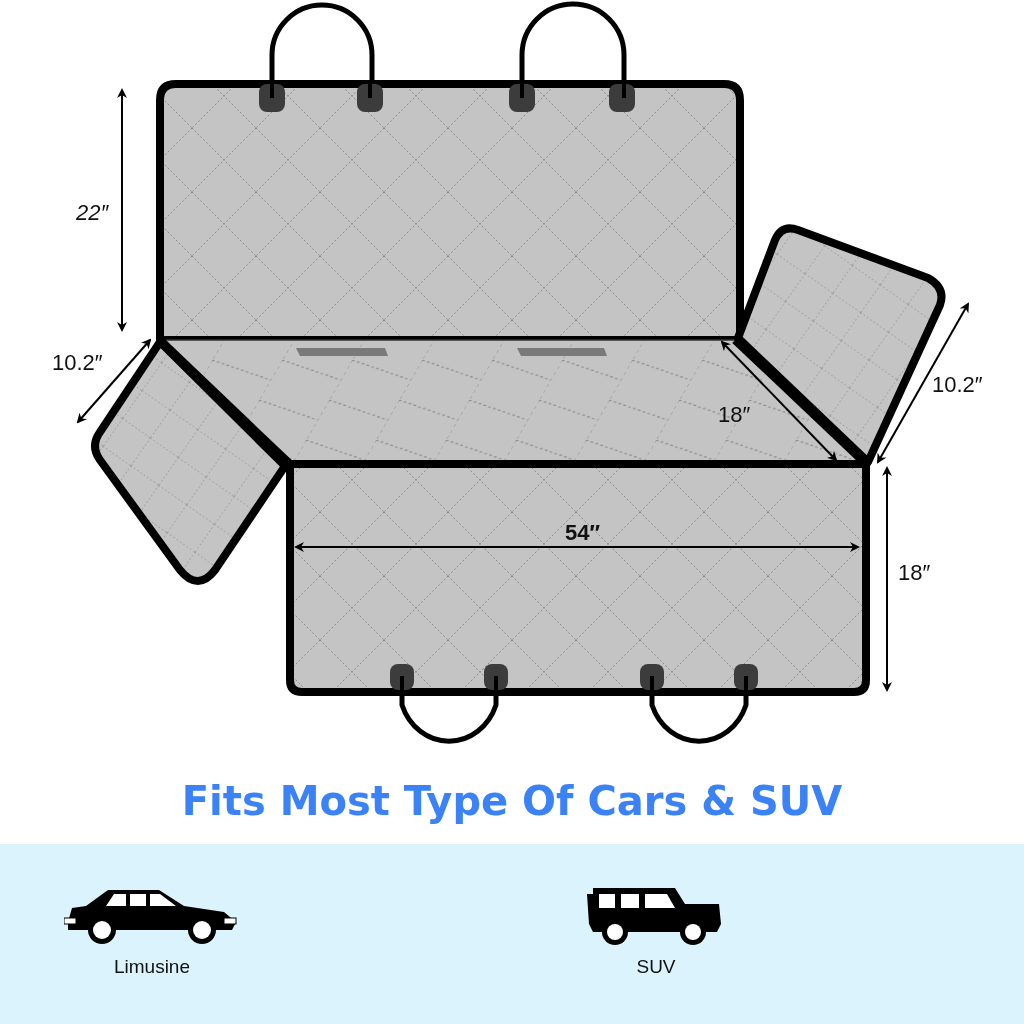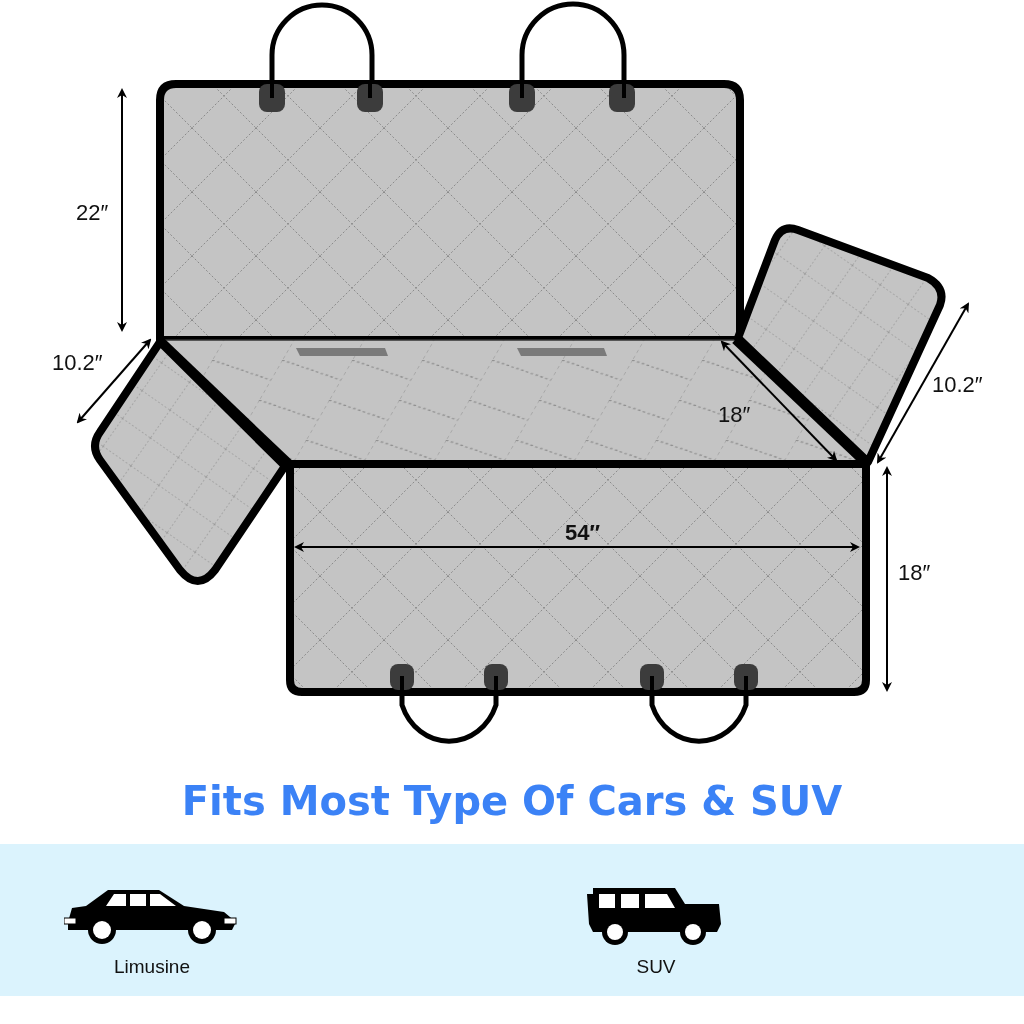--- a/index.html
+++ b/index.html
@@ -12,21 +12,21 @@
     .dim-label {
       position: absolute; font-family: "Liberation Sans", sans-serif;
       font-size: 22px; color: #111; line-height: 1;
     }
     #headline {
       position: absolute; left: 0; top: 778px; width: 1024px; text-align: center;
       font-family: "DejaVu Sans", sans-serif; font-weight: bold;
       font-size: 40px; letter-spacing: 0px; color: #3b82f6;
     }
     #vehicles-band {
-      position: absolute; left: 0; top: 844px; width: 1024px; height: 152px;
+      position: absolute; left: 0; top: 844px; width: 1024px; height: 180px;
       background: #dbf3fd;
     }
     .vehicle {
       position: absolute; top: 40px; width: 200px; text-align: center;
     }
     .vehicle svg { display: block; margin: 0 auto; }
     .vehicle-label {
       display: block; margin-top: 10px; font-size: 19px; color: #111;
       font-family: "Liberation Sans", sans-serif;
     }
@@ -99,21 +99,21 @@
     <g stroke="#000" stroke-width="2" fill="none">
       <line x1="122" y1="90" x2="122" y2="330" marker-start="url(#arrowhead)" marker-end="url(#arrowhead)"></line>
       <line x1="150" y1="340" x2="78" y2="422" marker-start="url(#arrowhead)" marker-end="url(#arrowhead)"></line>
       <line x1="722" y1="342" x2="836" y2="460" marker-start="url(#arrowhead)" marker-end="url(#arrowhead)"></line>
       <line x1="968" y1="304" x2="878" y2="462" marker-start="url(#arrowhead)" marker-end="url(#arrowhead)"></line>
       <line x1="296" y1="547" x2="858" y2="547" marker-start="url(#arrowhead)" marker-end="url(#arrowhead)"></line>
       <line x1="887" y1="468" x2="887" y2="690" marker-start="url(#arrowhead)" marker-end="url(#arrowhead)"></line>
     </g>
   </svg>
 
-  <span class="dim-label" style="left:76px; top:202px;">22″</span>
+  <span class="dim-label" style="left:76px; top:202px;font-style:italic;">22″</span>
   <span class="dim-label" style="left:52px; top:352px;">10.2″</span>
   <span class="dim-label" style="left:718px; top:404px;">18″</span>
   <span class="dim-label" style="left:932px; top:374px;">10.2″</span>
   <span class="dim-label" style="left:565px; top:522px;font-weight:bold;">54″</span>
   <span class="dim-label" style="left:898px; top:562px;">18″</span>
 </div>
 
 <div id="headline">Fits Most Type Of Cars &amp; SUV</div>
 
 <div id="vehicles-band">

